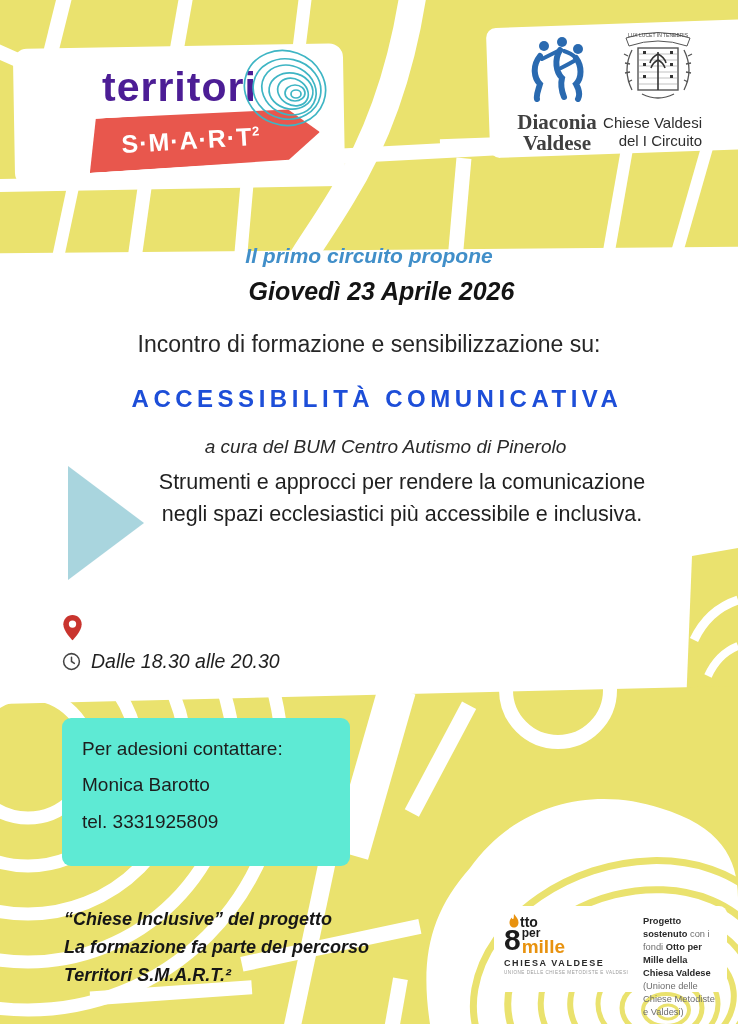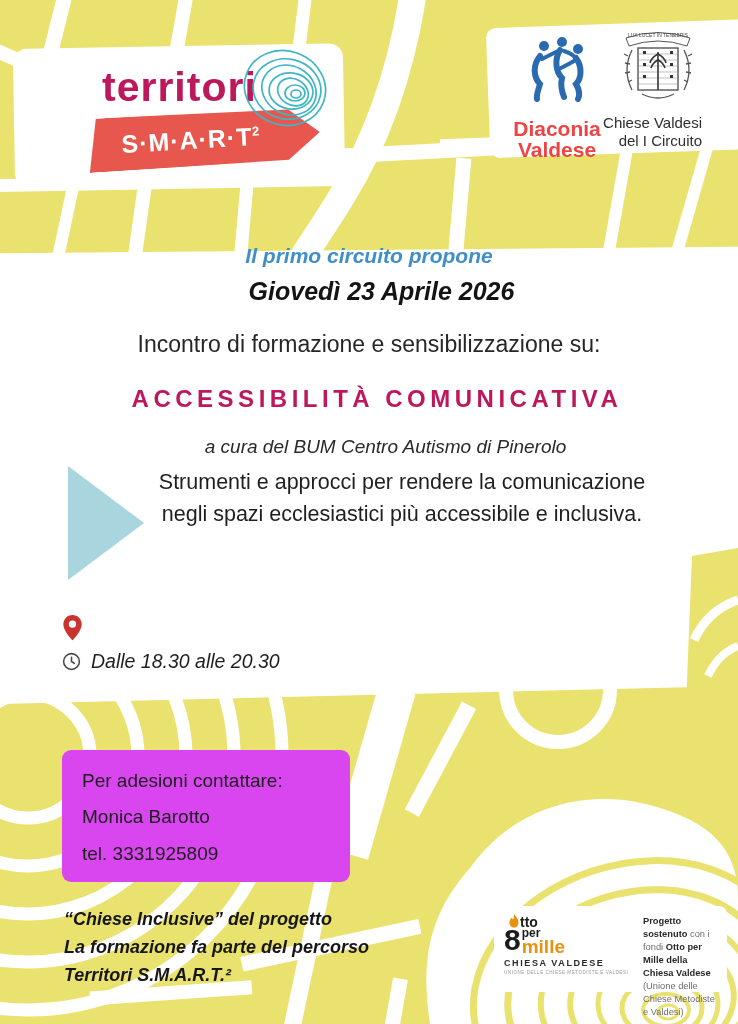--- a/index.html
+++ b/index.html
@@ -2,54 +2,54 @@
 <html><head>
 <meta charset="utf-8">
 <style>
   html,body{margin:0;padding:0;background:#888;}
   .page{position:relative;width:738px;height:1024px;margin:0 auto;overflow:hidden;
         background:#fff;font-family:"Liberation Sans",sans-serif;}
   .bg{position:absolute;left:0;top:0;}
 
   
   .terr-logo{position:absolute;left:92px;top:64px;width:260px;}
-  .terr-word{font-size:41px;font-weight:bold;color:#be185d;letter-spacing:1px;margin-left:10px;}
+  .terr-word{font-size:41px;font-weight:bold;color:#4c1d95;letter-spacing:1px;margin-left:10px;}
   .smart-banner{position:absolute;left:-4px;top:48px;width:232px;height:54px;background:#E8574D;
       transform:rotate(-3.5deg);clip-path:polygon(4% 0%,87% 5%,100% 50%,86% 98%,0% 100%);
       display:flex;align-items:center;justify-content:center;padding-right:26px;box-sizing:border-box;}
   .smart-banner .txt{color:#fff;font-weight:800;font-size:25px;letter-spacing:1px;}
   .smart-banner sup{font-size:13px;}
   .teal-doodle{position:absolute;left:238px;top:44px;}
 
   
   .diaconia{position:absolute;left:498px;top:34px;width:118px;text-align:center;}
-  .diac-name{font-family:Liberation Sans, sans-serif;font-weight:bold;color:#ef4444;
-             font-size:21px;line-height:1.02;margin-top:12px;}
+  .diac-name{font-family:Liberation Serif, serif;font-weight:bold;color:#404040;
+             font-size:21px;line-height:1.02;margin-top:6px;}
   .crest-block{position:absolute;left:576px;top:24px;width:126px;text-align:right;}
   .crest-name{font-size:15px;color:#2e2e2e;line-height:1.2;margin-top:2px;}
 
   
   .main{position:absolute;left:0;top:244px;width:100%;text-align:center;color:#222;}
   .kicker{color:#418FC9;font-style:italic;font-weight:bold;font-size:21px;}
   .date{margin-top:9px;font-style:italic;font-weight:bold;font-size:25px;color:#141414;padding-left:25px;}
   .intro{margin-top:25px;font-size:23px;color:#262626;}
-  .title{margin-top:27px;font-size:24px;font-weight:800;color:#be185d;letter-spacing:4.5px;padding-left:16px;}
+  .title{margin-top:27px;font-size:24px;font-weight:800;color:#1d4ed8;letter-spacing:4.5px;padding-left:16px;}
   .curator{margin-top:23px;font-style:italic;font-size:19px;color:#2a2a2a;margin-left:33px;}
 
   .desc-row{position:absolute;left:68px;top:466px;display:flex;align-items:flex-start;}
   .tri{width:0;height:0;border-left:76px solid #A9D5DE;border-top:57px solid transparent;
        border-bottom:57px solid transparent;}
   .desc{width:492px;margin-left:12px;font-size:21.5px;line-height:1.5;color:#1f1f1f;text-align:center;}
 
   .meta{position:absolute;left:62px;top:614px;width:650px;color:#1f1f1f;}
   .meta-row{display:flex;align-items:center;gap:10px;margin-bottom:8px;}
   .meta-row .t{font-style:italic;font-size:19.5px;}
 
   
-  .contact{position:absolute;left:62px;top:750px;width:288px;height:132px;background:#d946ef;
+  .contact{position:absolute;left:62px;top:718px;width:288px;height:148px;background:#5eead4;
            border-radius:9px;padding:13px 0 0 20px;box-sizing:border-box;
            font-size:19px;line-height:1.92;color:#1d1d1d;}
 
   
   .note{position:absolute;left:64px;top:905px;font-size:18px;font-weight:bold;font-style:italic;
         line-height:1.56;color:#161616;}
 
   .otto-box{position:absolute;left:494px;top:906px;width:233px;height:86px;background:#fff;
             border-radius:8px;padding:9px 9px 7px 10px;box-sizing:border-box;display:flex;gap:27px;}
   .otto-logo{width:112px;flex:none;}

